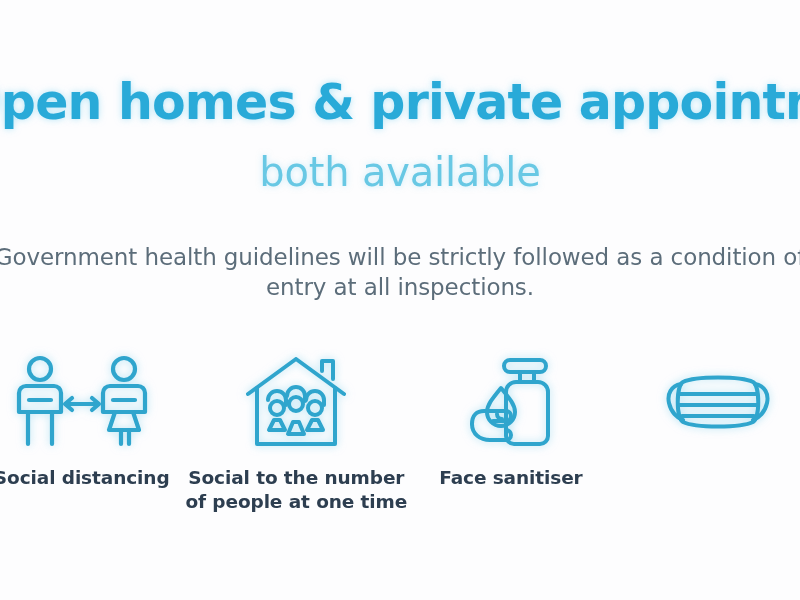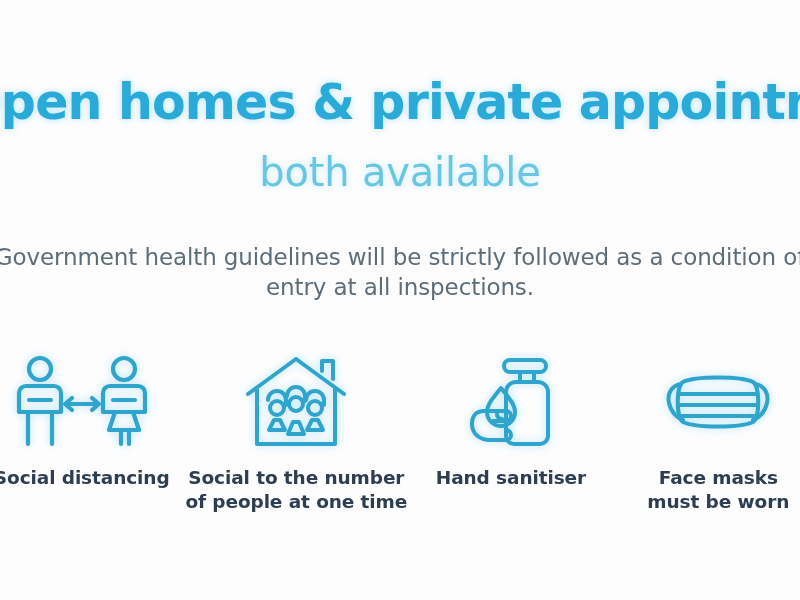--- a/index.html
+++ b/index.html
@@ -200,39 +200,35 @@
           <path d="M48 28 h22 a10 10 0 0 1 10 10 v44 a8 8 0 0 1 -8 8 h-26 a8 8 0 0 1 -8 -8 v-44 a10 10 0 0 1 10 -10 z"></path>
 
           <path d="M33 34 c9 11 14 17 14 24 a14 14 0 0 1 -28 0 c0 -7 5 -13 14 -24 z"></path>
           <path d="M29 60 a5 5 0 0 0 5 5"></path>
 
           <path d="M4 70 c0 -9 5 -13 12 -13 h22 a5 5 0 0 1 0 10 h-13"></path>
           <path d="M4 70 c0 10 8 16 18 16 h16 a5 5 0 0 0 0 -10"></path>
         </svg>
       </div>
       <div class="icon-label">
-        <span>Hand sanitiser</span>
+        <span>Face sanitiser</span>
         <span class="l2"></span>
       </div>
     </div>
 
     <div class="icon-cell">
       <div class="icon-art">
         <svg width="118" height="96" viewBox="0 0 118 96" fill="none" stroke="#2fa5cd" stroke-width="4" stroke-linecap="round" stroke-linejoin="round">
 
           <path d="M22 30 c-10 2 -14 10 -12 19 c2 9 8 15 14 17"></path>
           <path d="M96 30 c10 2 14 10 12 19 c-2 9 -8 15 -14 17"></path>
 
           <path d="M24 28 c12 -6 58 -6 70 0 c7 4 7 36 0 40 c-12 6 -58 6 -70 0 c-7 -4 -7 -36 0 -40 z"></path>
 
           <path d="M21 40 h76"></path>
           <path d="M20 51 h78"></path>
           <path d="M23 62 h72"></path>
         </svg>
       </div>
-      <div class="icon-label">
-        <span>Face masks</span>
-        <span class="l2">must be worn</span>
-      </div>
     </div>
 
   </div>
 </div>
 
 </body></html>

